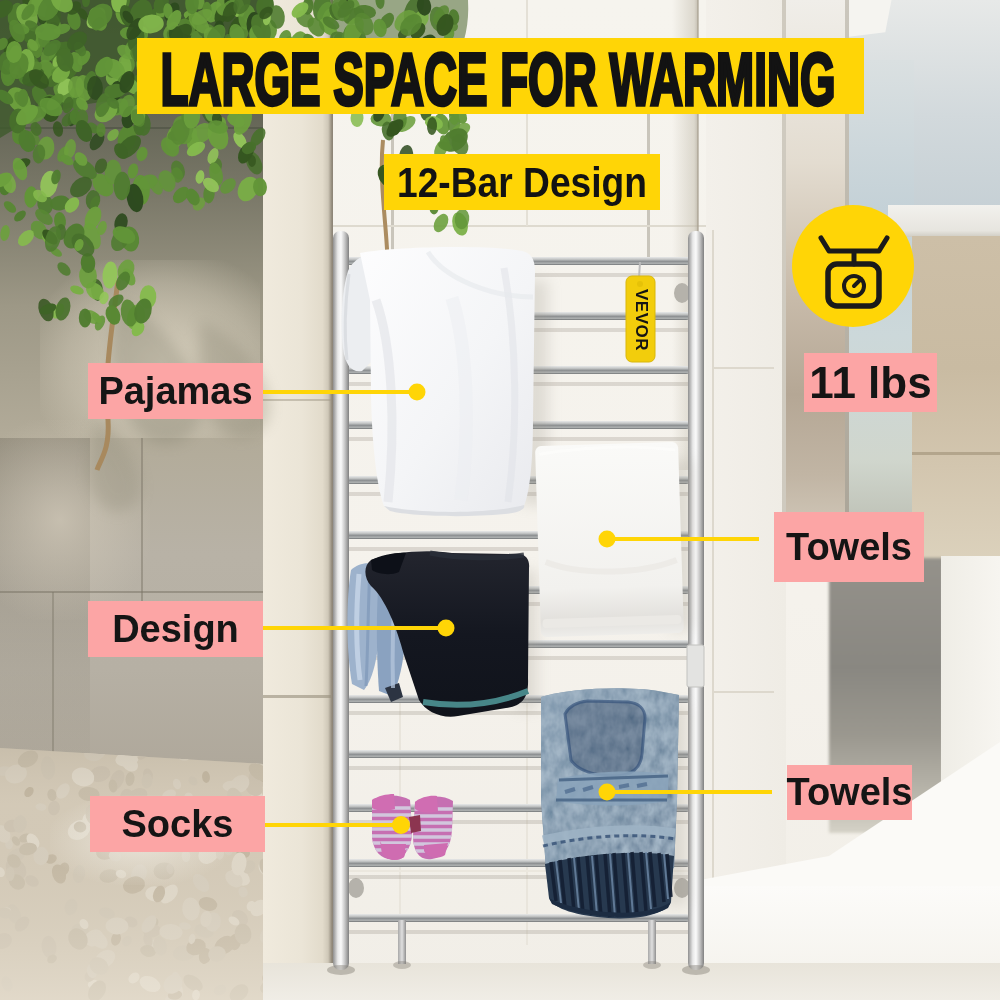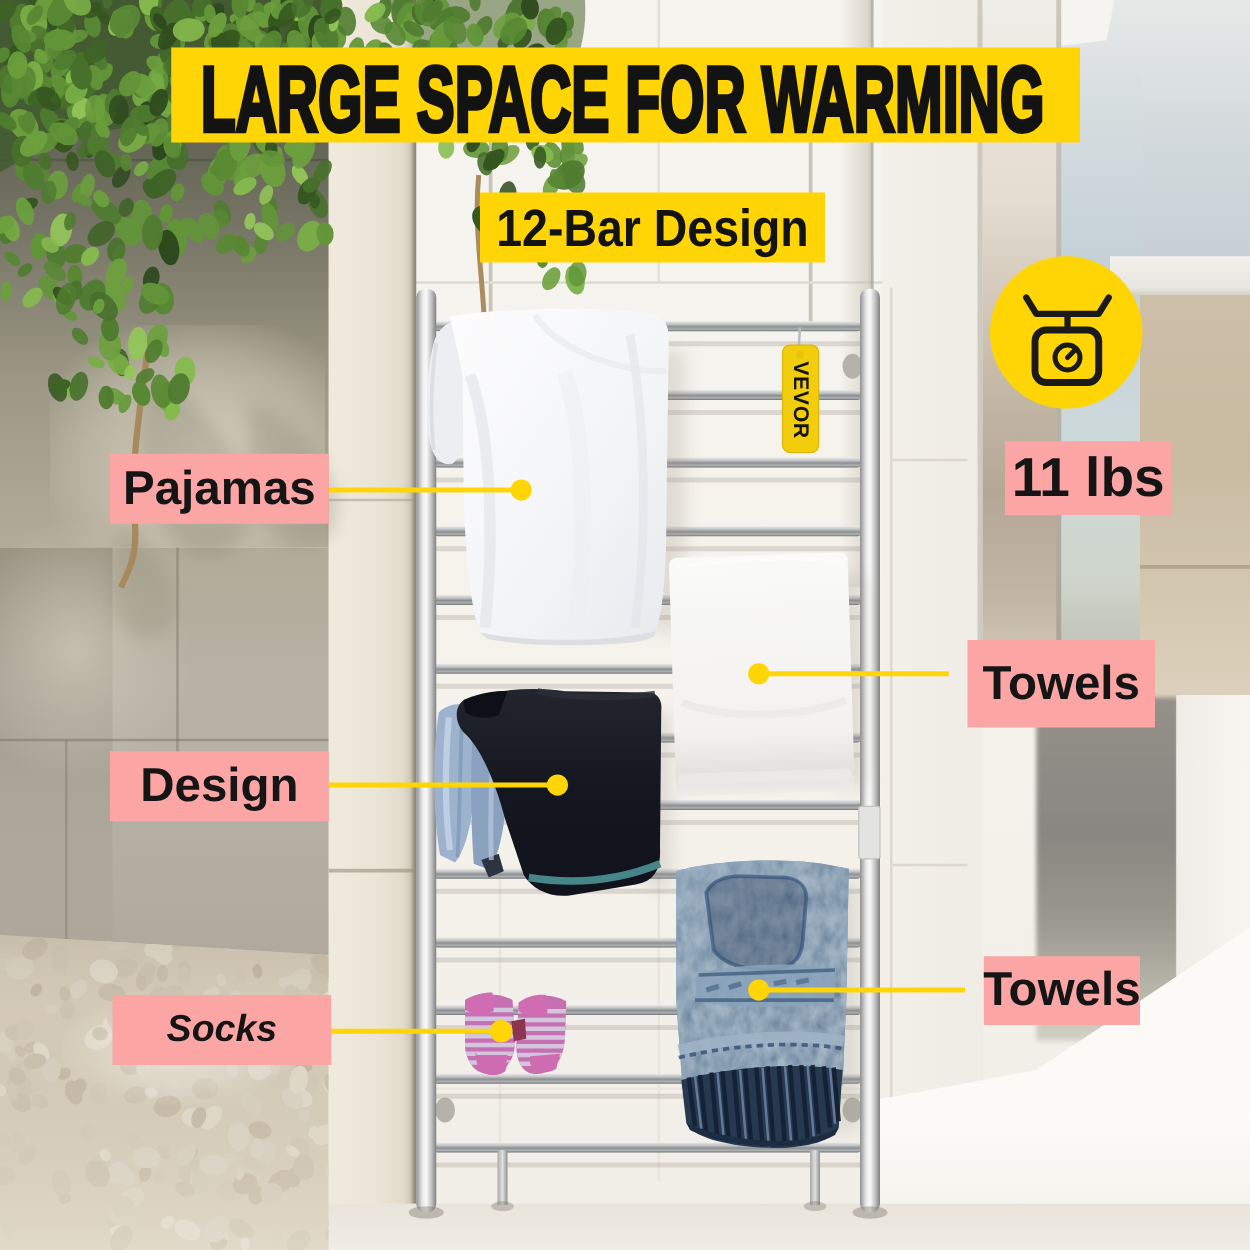--- a/index.html
+++ b/index.html
@@ -1183,21 +1183,21 @@
 <circle cx="854" cy="286" r="10" stroke-width="4"></circle>
 <path d="M854 286 L861 279" stroke-width="4"></path>
 </g>
 </g>
 </svg>
 
 <div class="lbl" style="left:73px;top:363px;width:175px;height:56px;font-size:38px;">Pajamas</div>
 
 <div class="lbl" style="left:73px;top:601px;width:175px;height:56px;font-size:38px;">Design</div>
 
-<div class="lbl" style="left:75px;top:796px;width:175px;height:56px;font-size:30px;font-style:italic;">Socks</div>
+<div class="lbl" style="left:75px;top:796px;width:175px;height:56px;font-size:38px;">Socks</div>
 
 <div class="lbl" style="left:759px;top:512px;width:150px;height:70px;font-size:38px;">Towels</div>
 
 <div class="lbl" style="left:772px;top:765px;width:125px;height:55px;font-size:38px;">Towels</div>
 
 <div class="lbl" style="left:789px;top:353px;width:133px;height:59px;font-size:44px;">11 lbs</div>
 
 </div>
 
 </body></html>

